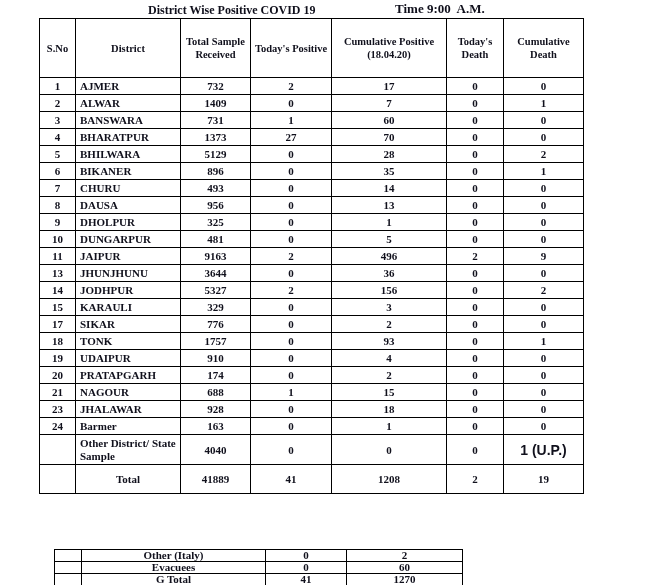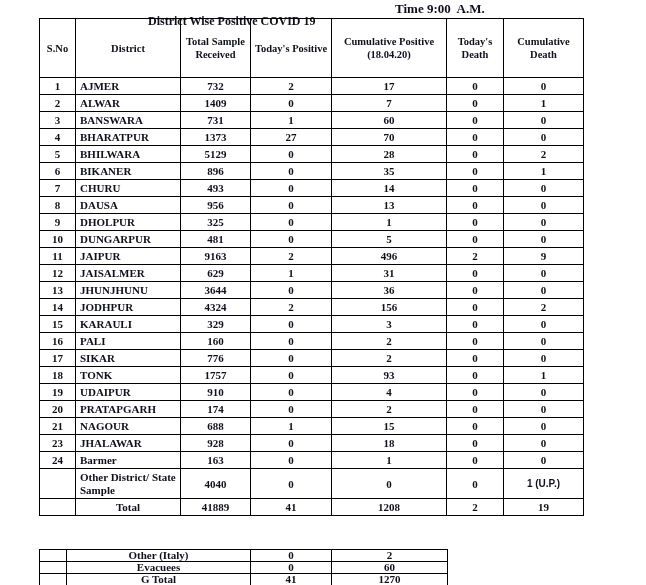--- a/index.html
+++ b/index.html
@@ -6,57 +6,57 @@
   html, body { width: 646px; height: 585px; }
   body {
     position: relative;
     width: 646px; height: 585px;
     background: #ffffff;
     font-family: "Liberation Serif", "DejaVu Serif", serif;
     color: #10101c;
     overflow: hidden;
   }
   .doc-title {
-    position: absolute; top: 14px; left: 148px;
+    position: absolute; top: 3px; left: 148px;
     font-size: 12px; font-weight: bold; white-space: pre;
   }
   .doc-time {
     position: absolute; top: 1px; left: 395px;
     font-size: 13px; font-weight: bold; white-space: pre;
   }
   table {
     position: absolute;
     border-collapse: collapse;
     table-layout: fixed;
     font-weight: bold;
   }
   #main-table { left: 39px; top: 18px; width: 544px; }
-  #footer-table { left: 39px; top: 549px; width: 408px; }
+  #footer-table { left: 54px; top: 549px; width: 408px; }
   td, th {
     border: 1px solid #000;
     padding: 0;
     text-align: center;
     vertical-align: middle;
     overflow: hidden;
     font-weight: bold;
     color: #10101c;
   }
   #main-table { border: 1.5px solid #000; }
   #footer-table { border: 1.5px solid #000; }
   #main-table thead tr { height: 59px; }
   #main-table thead th { font-size: 10.5px; line-height: 13px; border-bottom: 1.5px solid #000; }
   #main-table tbody tr { height: 17px; font-size: 11px; }
   #main-table td.cell-district {
     text-align: left; padding-left: 4px; line-height: 13px; margin-left: 20px;
   }
   #main-table tr.tall-row { height: 30px; }
-  #main-table tr.total-row { height: 17px; border-top: 1.5px solid #000; }
+  #main-table tr.total-row { height: 29px; border-top: 1.5px solid #000; }
   #footer-table tr { height: 12px; font-size: 11px; }
   #footer-table td { line-height: 11px; }
-  td.sans { font-family: "Liberation Sans", "DejaVu Sans", sans-serif; font-size: 10px; }
+  td.sans { font-family: "Liberation Sans", "DejaVu Sans", sans-serif; font-size: 14px; }
 </style>
 </head>
 <body>
 
 <div class="doc-title">District Wise Positive COVID 19</div>
 <div class="doc-time">Time 9:00  A.M.</div>
 
 <table id="main-table">
   <colgroup>
     <col style="width:36px">
@@ -172,61 +172,43 @@
       <tr>
         <td class="cell-sno">11</td>
         <td class="cell-district">JAIPUR</td>
         <td class="cell-sample">9163</td>
         <td class="cell-today-positive">2</td>
         <td class="cell-cumulative-positive">496</td>
         <td class="cell-today-death">2</td>
         <td class="cell-cumulative-death">9</td>
       </tr>
       <tr>
-        <td class="cell-sno">12</td>
-        <td class="cell-district">JAISALMER</td>
-        <td class="cell-sample">629</td>
-        <td class="cell-today-positive">1</td>
-        <td class="cell-cumulative-positive">31</td>
-        <td class="cell-today-death">0</td>
-        <td class="cell-cumulative-death">0</td>
-      </tr>
-      <tr>
         <td class="cell-sno">13</td>
         <td class="cell-district">JHUNJHUNU</td>
         <td class="cell-sample">3644</td>
         <td class="cell-today-positive">0</td>
         <td class="cell-cumulative-positive">36</td>
         <td class="cell-today-death">0</td>
         <td class="cell-cumulative-death">0</td>
       </tr>
       <tr>
         <td class="cell-sno">14</td>
         <td class="cell-district">JODHPUR</td>
-        <td class="cell-sample">4324</td>
+        <td class="cell-sample">5327</td>
         <td class="cell-today-positive">2</td>
         <td class="cell-cumulative-positive">156</td>
         <td class="cell-today-death">0</td>
         <td class="cell-cumulative-death">2</td>
       </tr>
       <tr>
         <td class="cell-sno">15</td>
         <td class="cell-district">KARAULI</td>
         <td class="cell-sample">329</td>
         <td class="cell-today-positive">0</td>
         <td class="cell-cumulative-positive">3</td>
-        <td class="cell-today-death">0</td>
-        <td class="cell-cumulative-death">0</td>
-      </tr>
-      <tr>
-        <td class="cell-sno">16</td>
-        <td class="cell-district">PALI</td>
-        <td class="cell-sample">160</td>
-        <td class="cell-today-positive">0</td>
-        <td class="cell-cumulative-positive">2</td>
         <td class="cell-today-death">0</td>
         <td class="cell-cumulative-death">0</td>
       </tr>
       <tr>
         <td class="cell-sno">17</td>
         <td class="cell-district">SIKAR</td>
         <td class="cell-sample">776</td>
         <td class="cell-today-positive">0</td>
         <td class="cell-cumulative-positive">2</td>
         <td class="cell-today-death">0</td>

